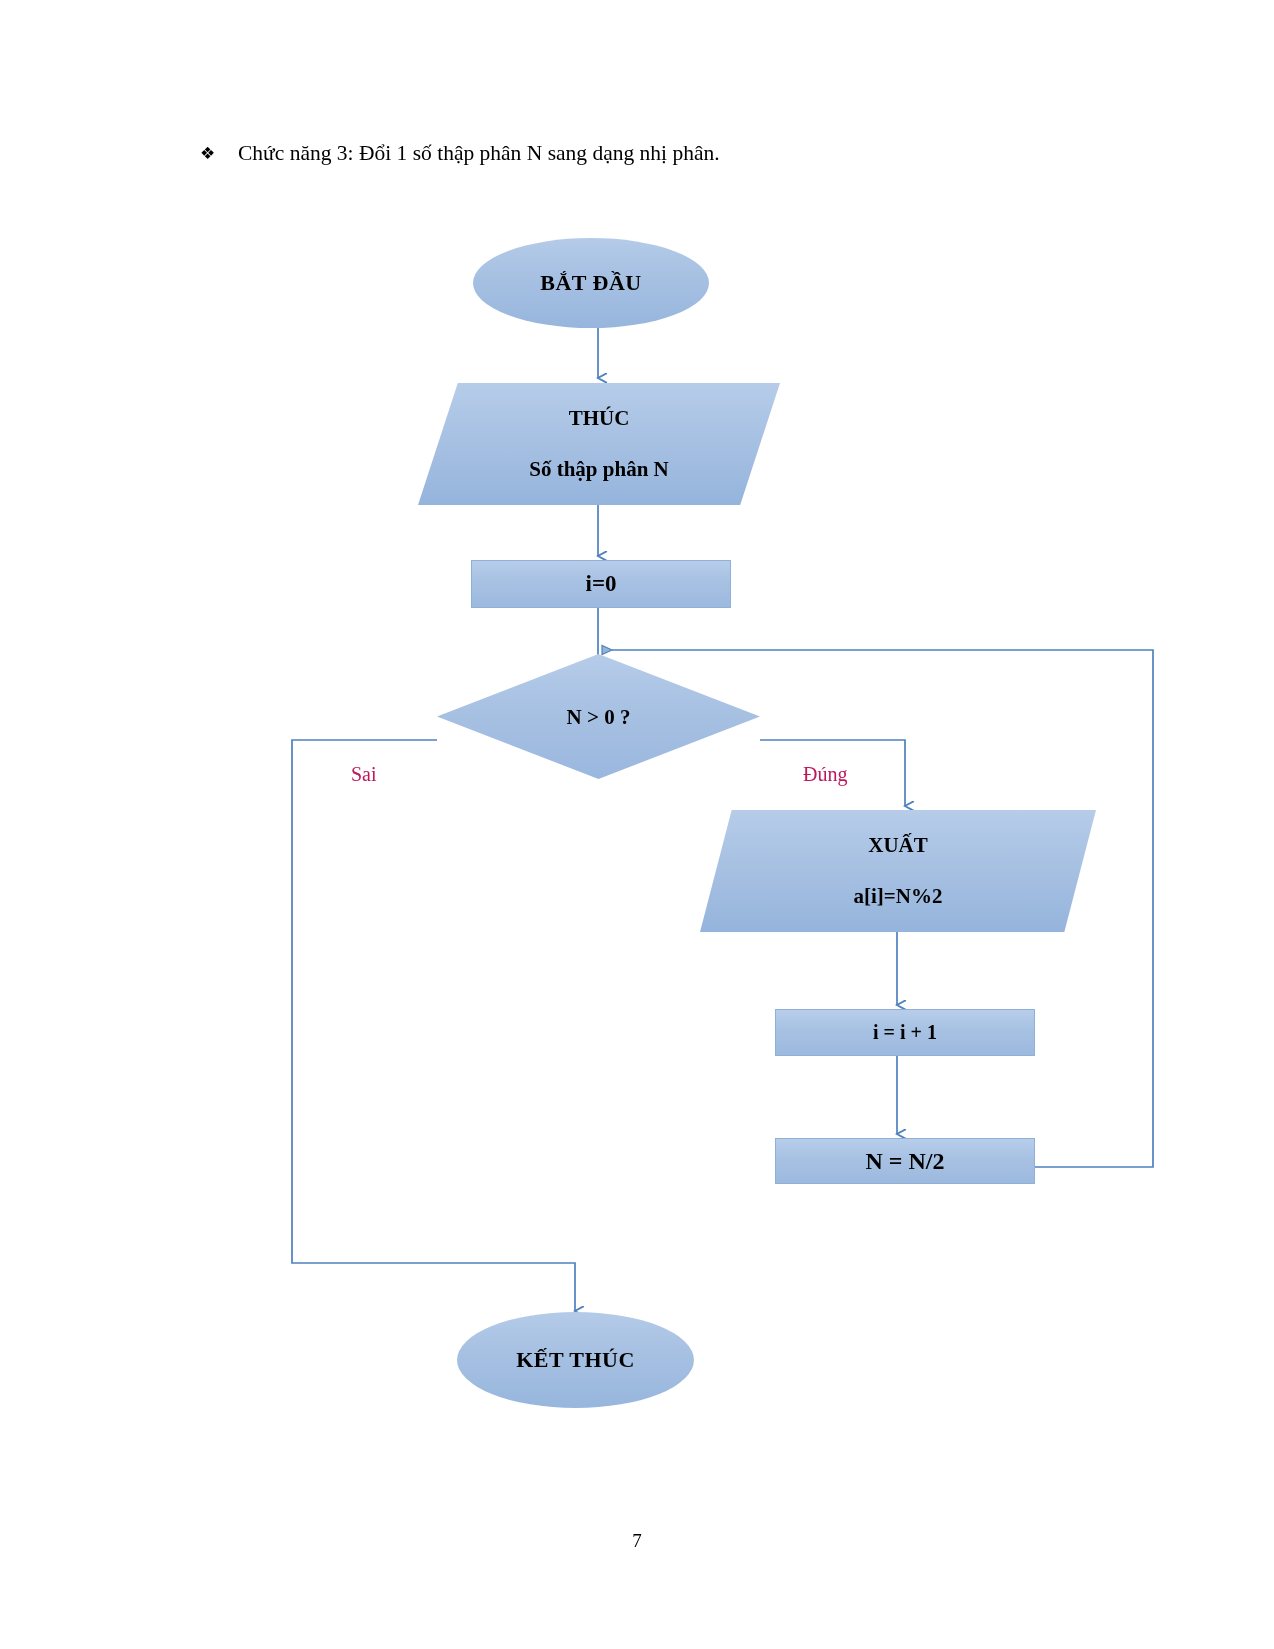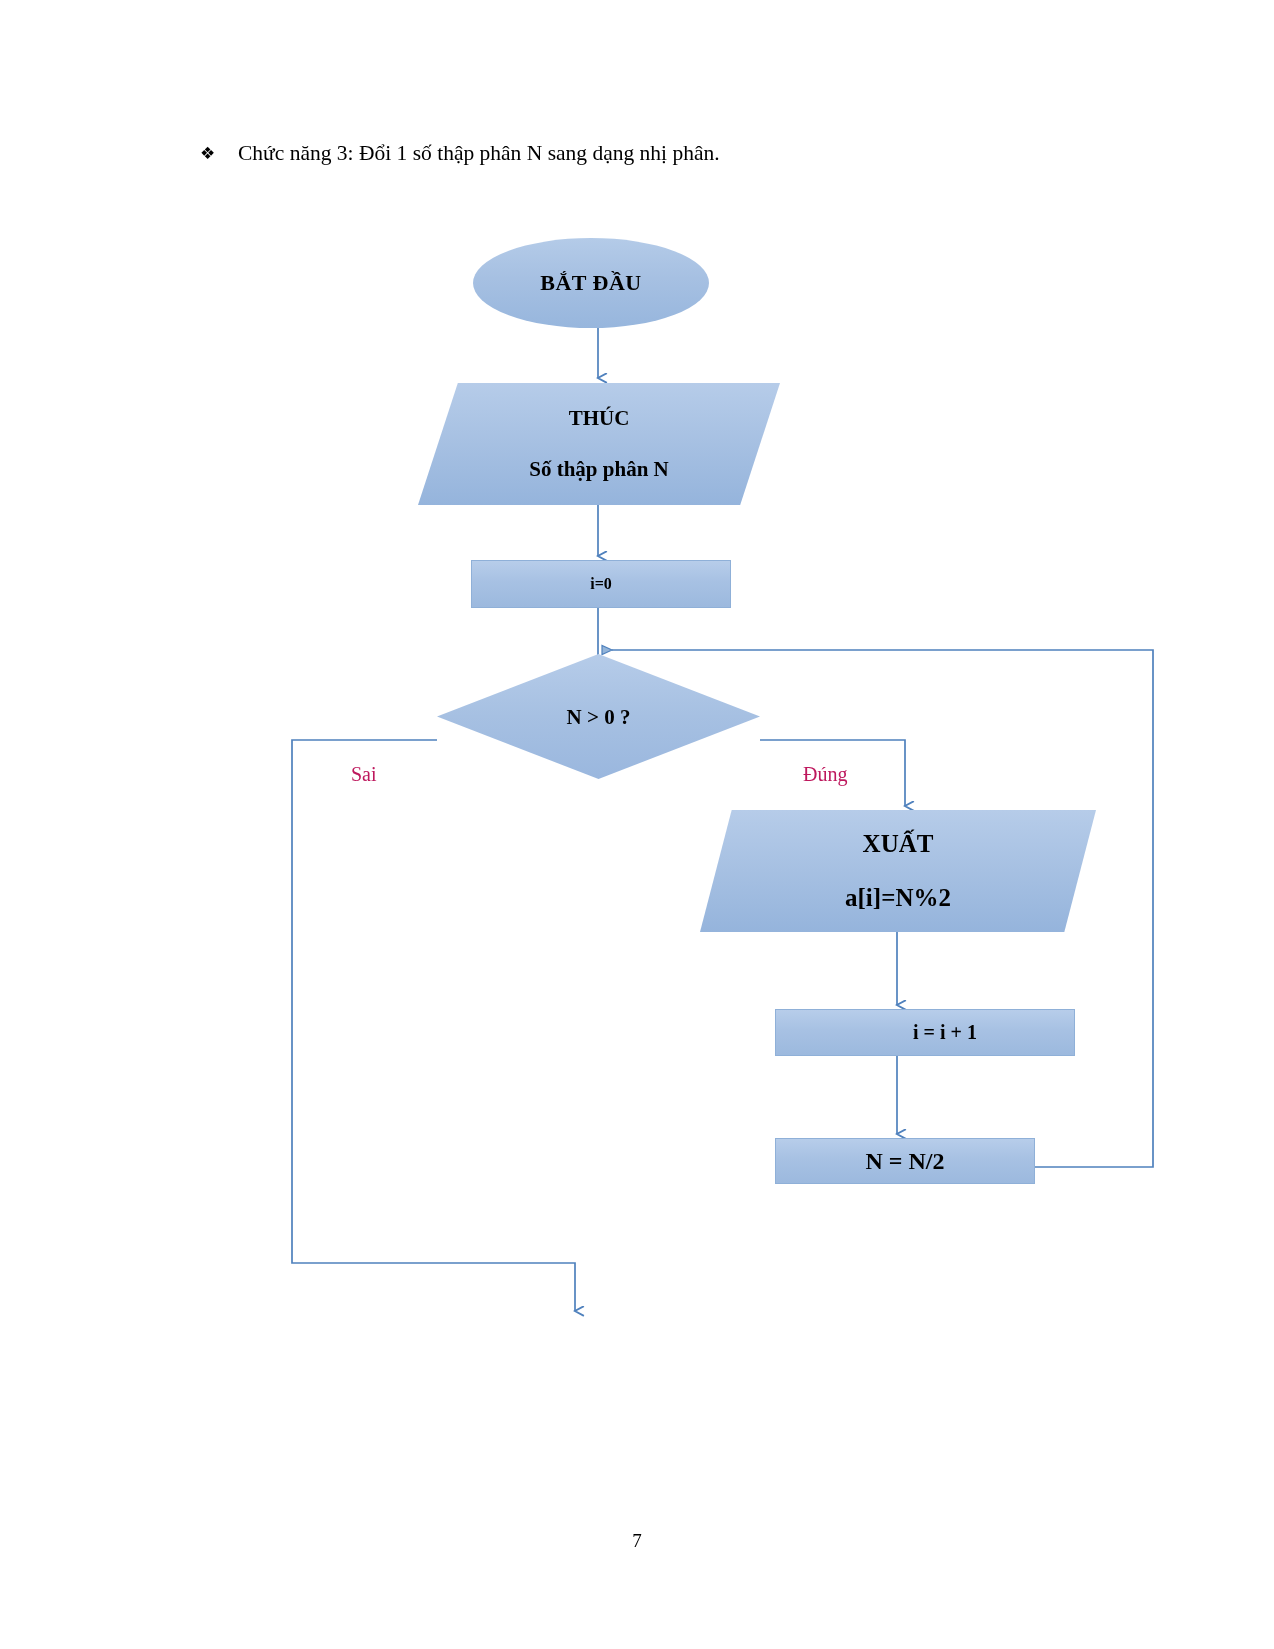--- a/index.html
+++ b/index.html
@@ -165,42 +165,45 @@
   <div class="node terminator" style="left:473px; top:238px; width:236px; height:90px; font-size:22px; letter-spacing:0.5px;">
     <span class="line1">BẮT ĐẦU</span>
   </div>
 
   <div class="node data-shape" style="left:418px; top:383px; width:362px; height:122px; font-size:21px; gap:26px;
               clip-path: polygon(11% 0%, 100% 0%, 89% 100%, 0% 100%);">
     <span class="line1">THÚC</span>
     <span class="line2">Số thập phân N</span>
   </div>
 
-  <div class="node process" style="left:471px; top:560px; width:258px; height:46px; font-size:16px;">
+  <div class="node process" style="left:471px; top:560px; width:258px; height:46px; font-size:23px;">
     <span class="line1">i=0</span>
   </div>
 
   <div class="decision-wrap" style="left:437px; top:654px; width:323px; height:125px;">
     <div class="shape"></div>
     <div class="label" style="font-size:21px;">N &gt; 0 ?</div>
   </div>
 
   <div class="branch-label" style="left:351px; top:763px;">Sai</div>
   <div class="branch-label" style="left:803px; top:763px;">Đúng</div>
 
-  <div class="node data-shape" style="left:700px; top:810px; width:396px; height:122px; font-size:25px; gap:26px;
+  <div class="node data-shape" style="left:700px; top:810px; width:396px; height:122px; font-size:21px; gap:26px;
               clip-path: polygon(8% 0%, 100% 0%, 92% 100%, 0% 100%);">
     <span class="line1">XUẤT</span>
     <span class="line2">a[i]=N%2</span>
   </div>
 
-  <div class="node process" style="left:775px; top:1009px; width:258px; height:45px; font-size:20px;padding-left:40px;">
+  <div class="node process" style="left:775px; top:1009px; width:258px; height:45px; font-size:20px;">
     <span class="line1">i = i + 1</span>
   </div>
 
   <div class="node process" style="left:775px; top:1138px; width:258px; height:44px; font-size:24px;">
     <span class="line1">N = N/2</span>
   </div>
 
+  <div class="node terminator" style="left:457px; top:1312px; width:237px; height:96px; font-size:22px; letter-spacing:0.5px;">
+    <span class="line1">KẾT THÚC</span>
+  </div>
 
   <div class="page-number">7</div>
 
 </div>
 
 </body></html>

